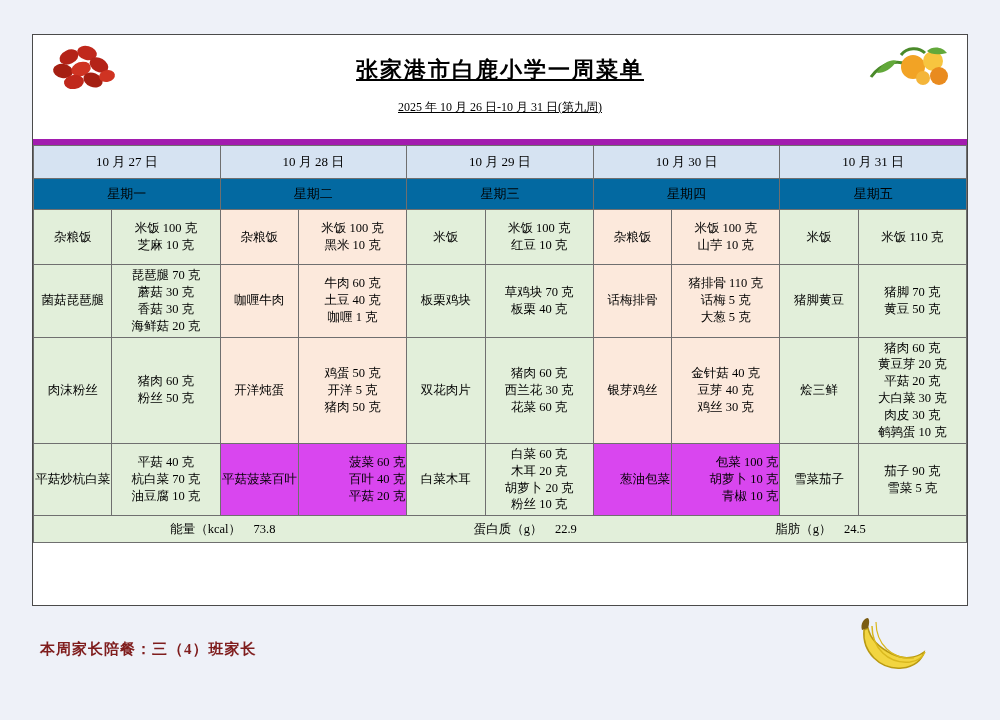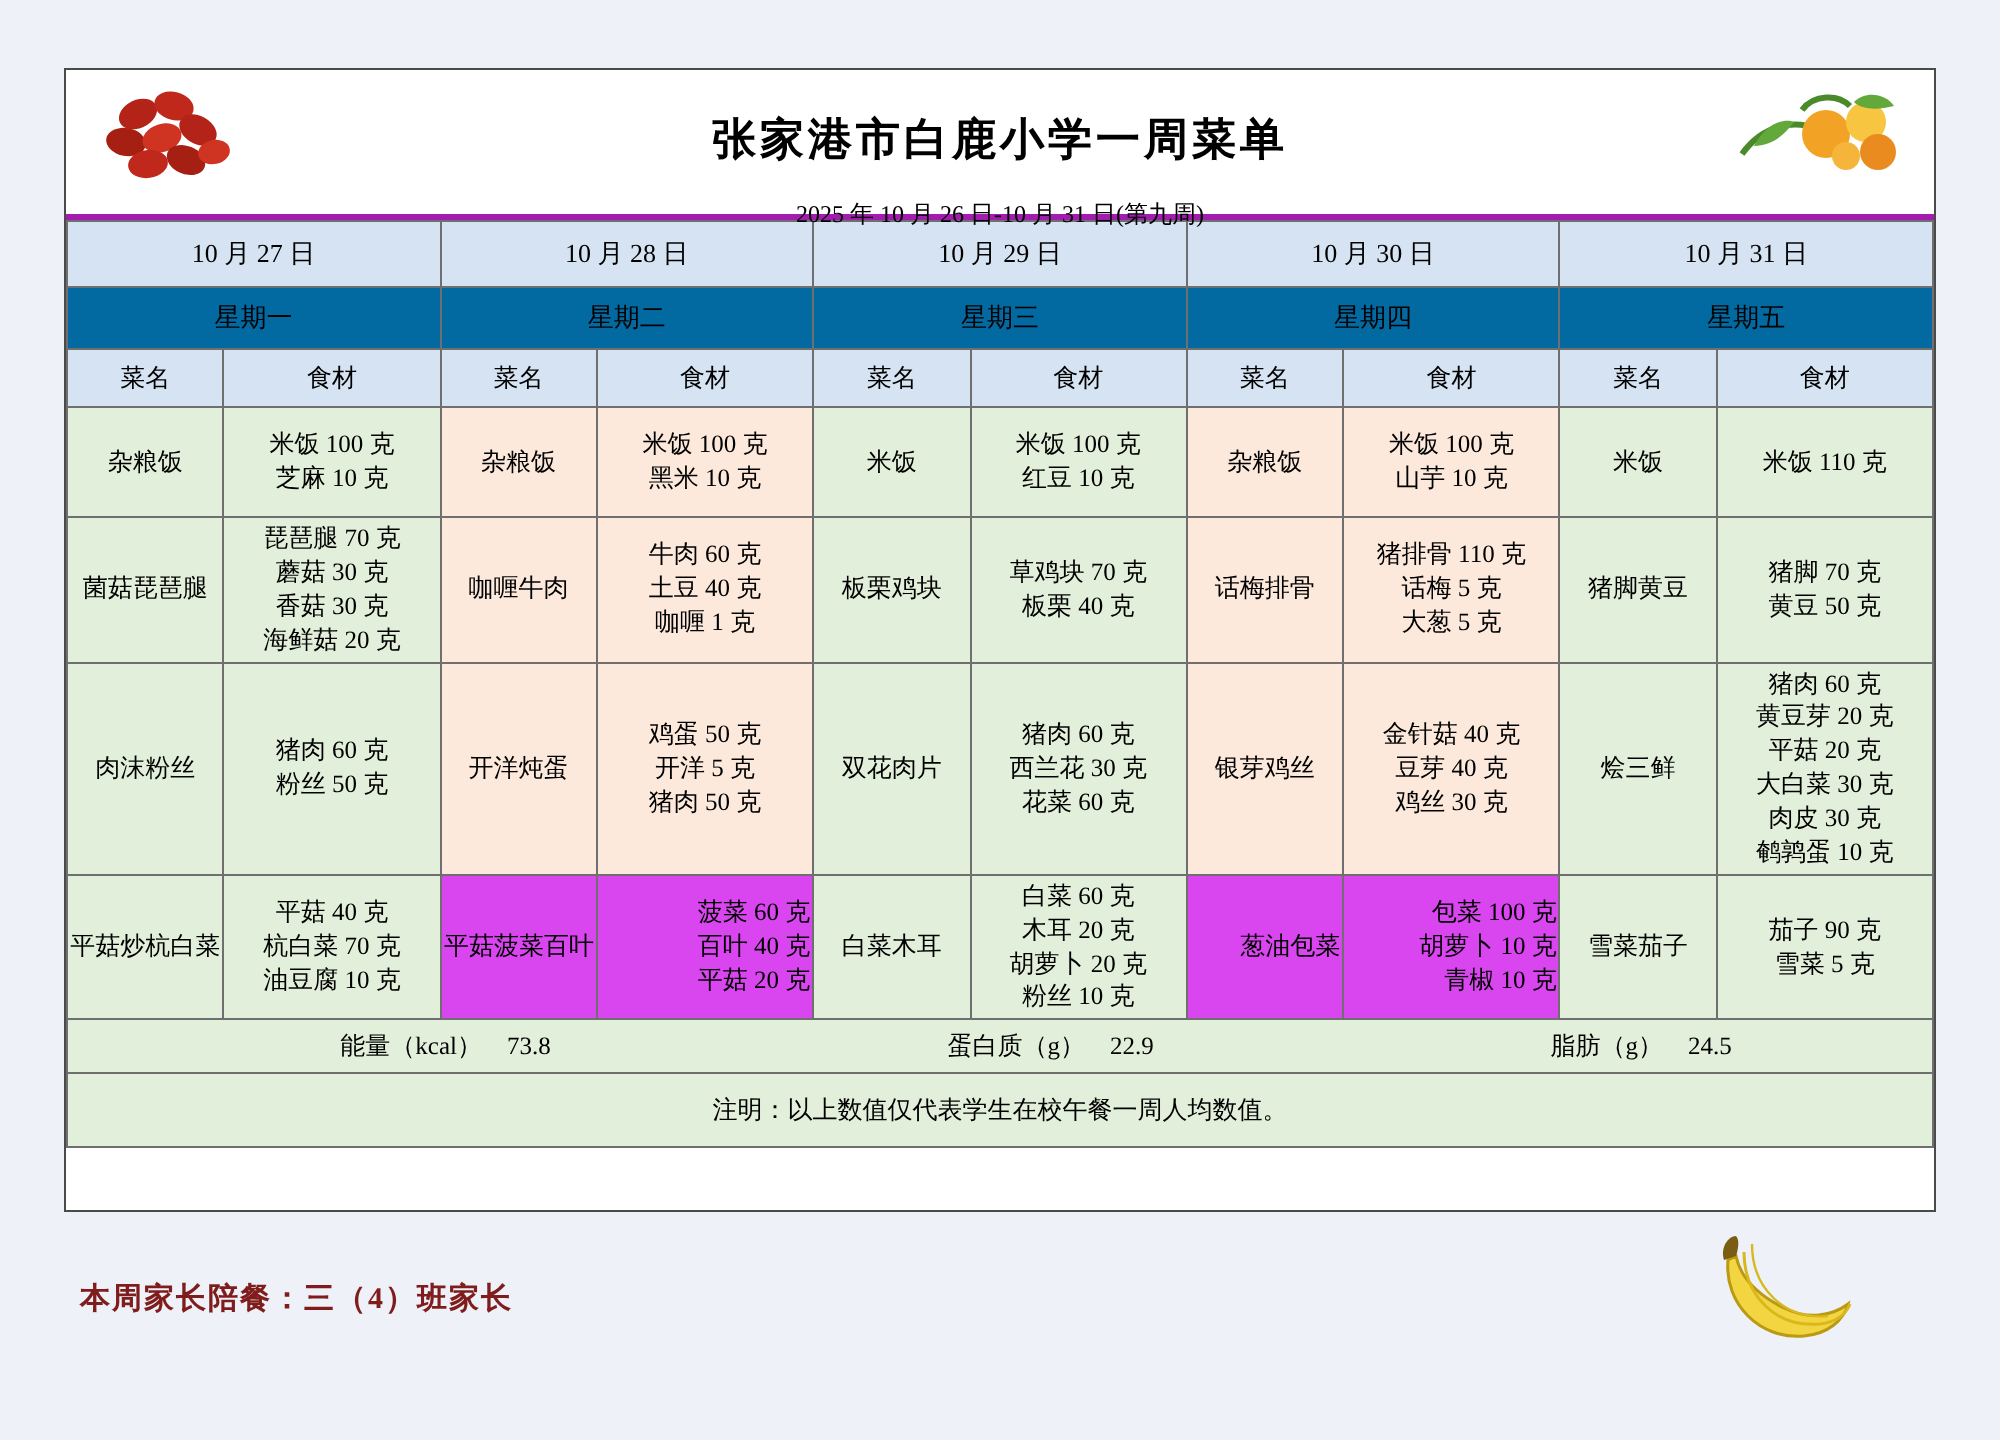--- a/index.html
+++ b/index.html
@@ -24,23 +24,24 @@
     left: 32px;
     top: 34px;
     width: 936px;
     height: 572px;
     background: #ffffff;
     border: 1px solid #4a4a4a;
     box-sizing: border-box;
   }
   .title-band {
     position: relative;
-    height: 75px;
-    border-bottom: 3px solid #a21caf;
+    height: 110px;
+    border-bottom: 6px solid #a21caf;
     box-sizing: border-box;
+    text-decoration: underline;
   }
   .doc-title {
     text-align: center;
     font-size: 22px;
     font-weight: bold;
     letter-spacing: 2px;
     padding-top: 20px;
     color: #000;
   }
   .doc-subtitle {
@@ -187,32 +188,20 @@
           <td colspan="2">10 月 30 日</td>
           <td colspan="2">10 月 31 日</td>
         </tr>
         <tr class="weekday-row">
           <td colspan="2">星期一</td>
           <td colspan="2">星期二</td>
           <td colspan="2">星期三</td>
           <td colspan="2">星期四</td>
           <td colspan="2">星期五</td>
         </tr>
-        <tr class="head-row">
-          <td>菜名</td>
-          <td>食材</td>
-          <td>菜名</td>
-          <td>食材</td>
-          <td>菜名</td>
-          <td>食材</td>
-          <td>菜名</td>
-          <td>食材</td>
-          <td>菜名</td>
-          <td>食材</td>
-        </tr>
 
         <tr class="r1">
           <td class="cell">杂粮饭</td>
           <td class="cell">米饭 100 克<br>芝麻 10 克</td>
           <td class="alt">杂粮饭</td>
           <td class="alt">米饭 100 克<br>黑米 10 克</td>
           <td class="cell">米饭</td>
           <td class="cell">米饭 100 克<br>红豆 10 克</td>
           <td class="alt">杂粮饭</td>
           <td class="alt">米饭 100 克<br>山芋 10 克</td>
@@ -270,23 +259,20 @@
                 <span>22.9</span>
               </span>
               <span class="nowrap">
                 <span>脂肪（g）</span>
                 &nbsp;&nbsp;
                 <span>24.5</span>
               </span>
             </div>
           </td>
         </tr>
-        <tr class="note-row">
-          <td colspan="10">注明：以上数值仅代表学生在校午餐一周人均数值。</td>
-        </tr>
       </tbody>
     </table>
   </div>
 
   <div class="footer-note">本周家长陪餐：三（4）班家长</div>
 
   <div class="banana">
     <svg width="74" height="64" viewBox="0 0 74 64">
       <path d="M10 18 C8 40, 26 58, 48 56 C60 55, 68 48, 70 40 C62 46, 50 48, 38 42 C24 35, 16 26, 14 16 Z" fill="#f2d540" stroke="#b99a12" stroke-width="1.5"></path>
       <path d="M18 14 C18 36, 34 52, 56 50 C64 49, 69 45, 71 40" fill="none" stroke="#d9b81e" stroke-width="1.5"></path>

